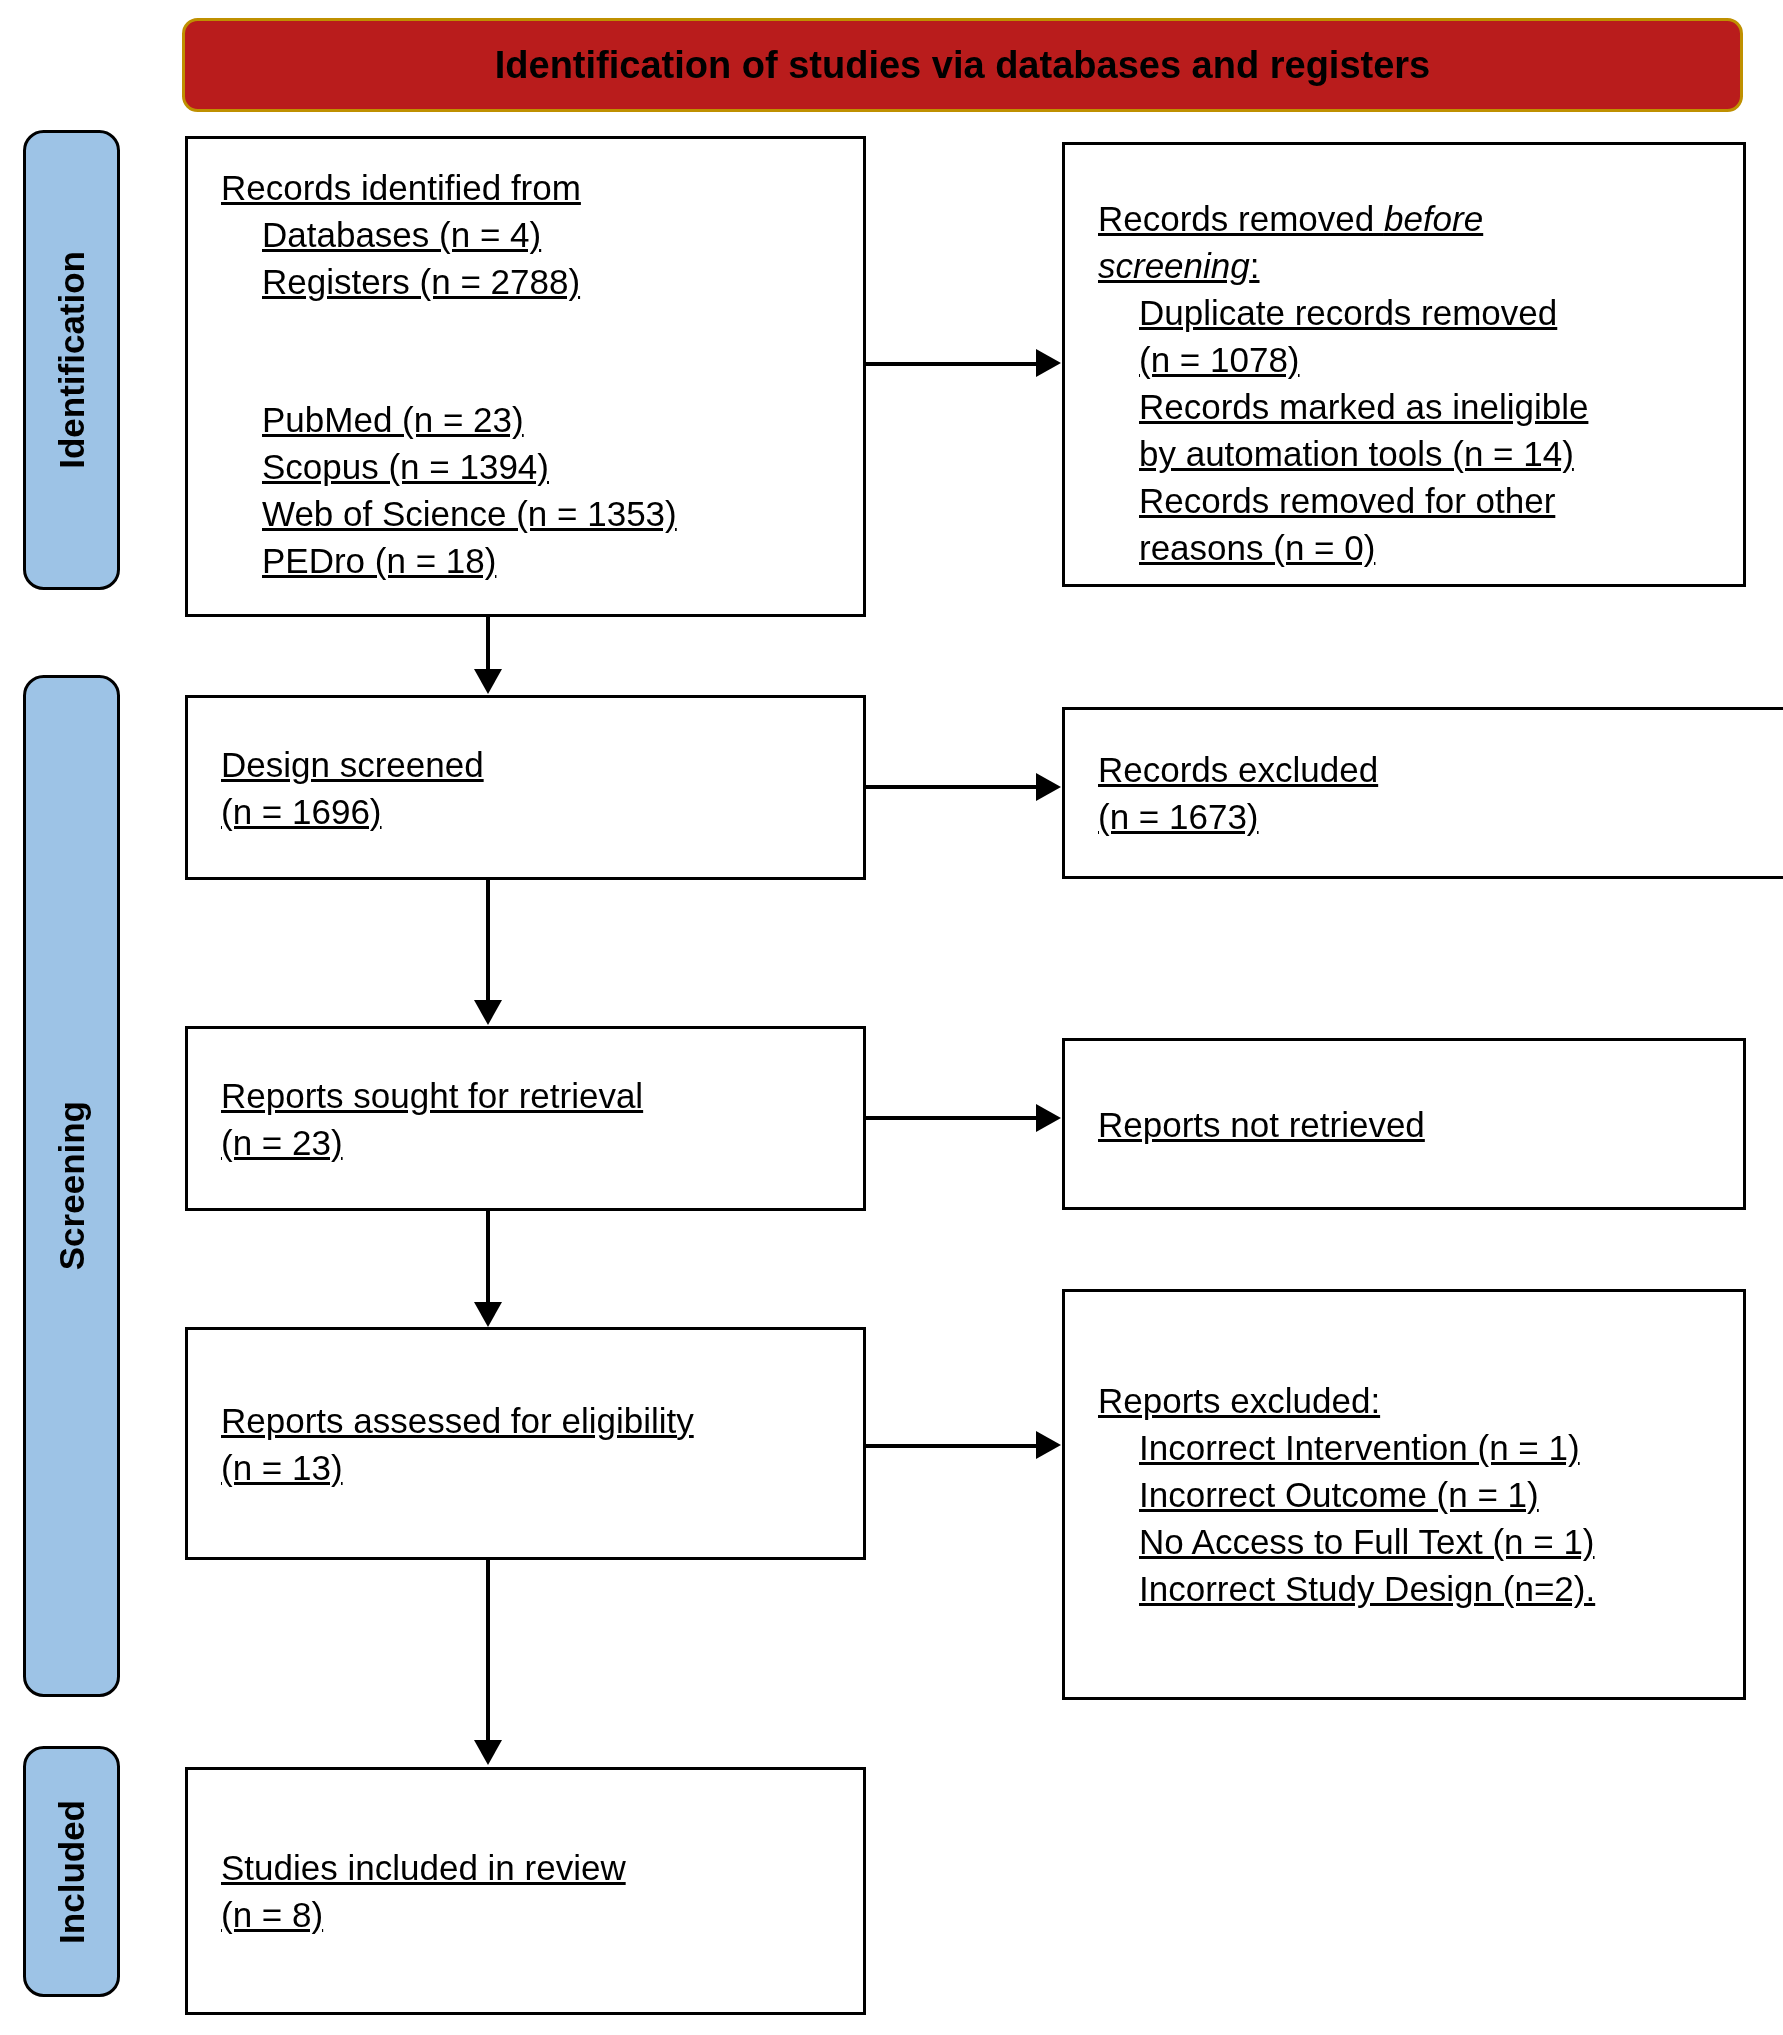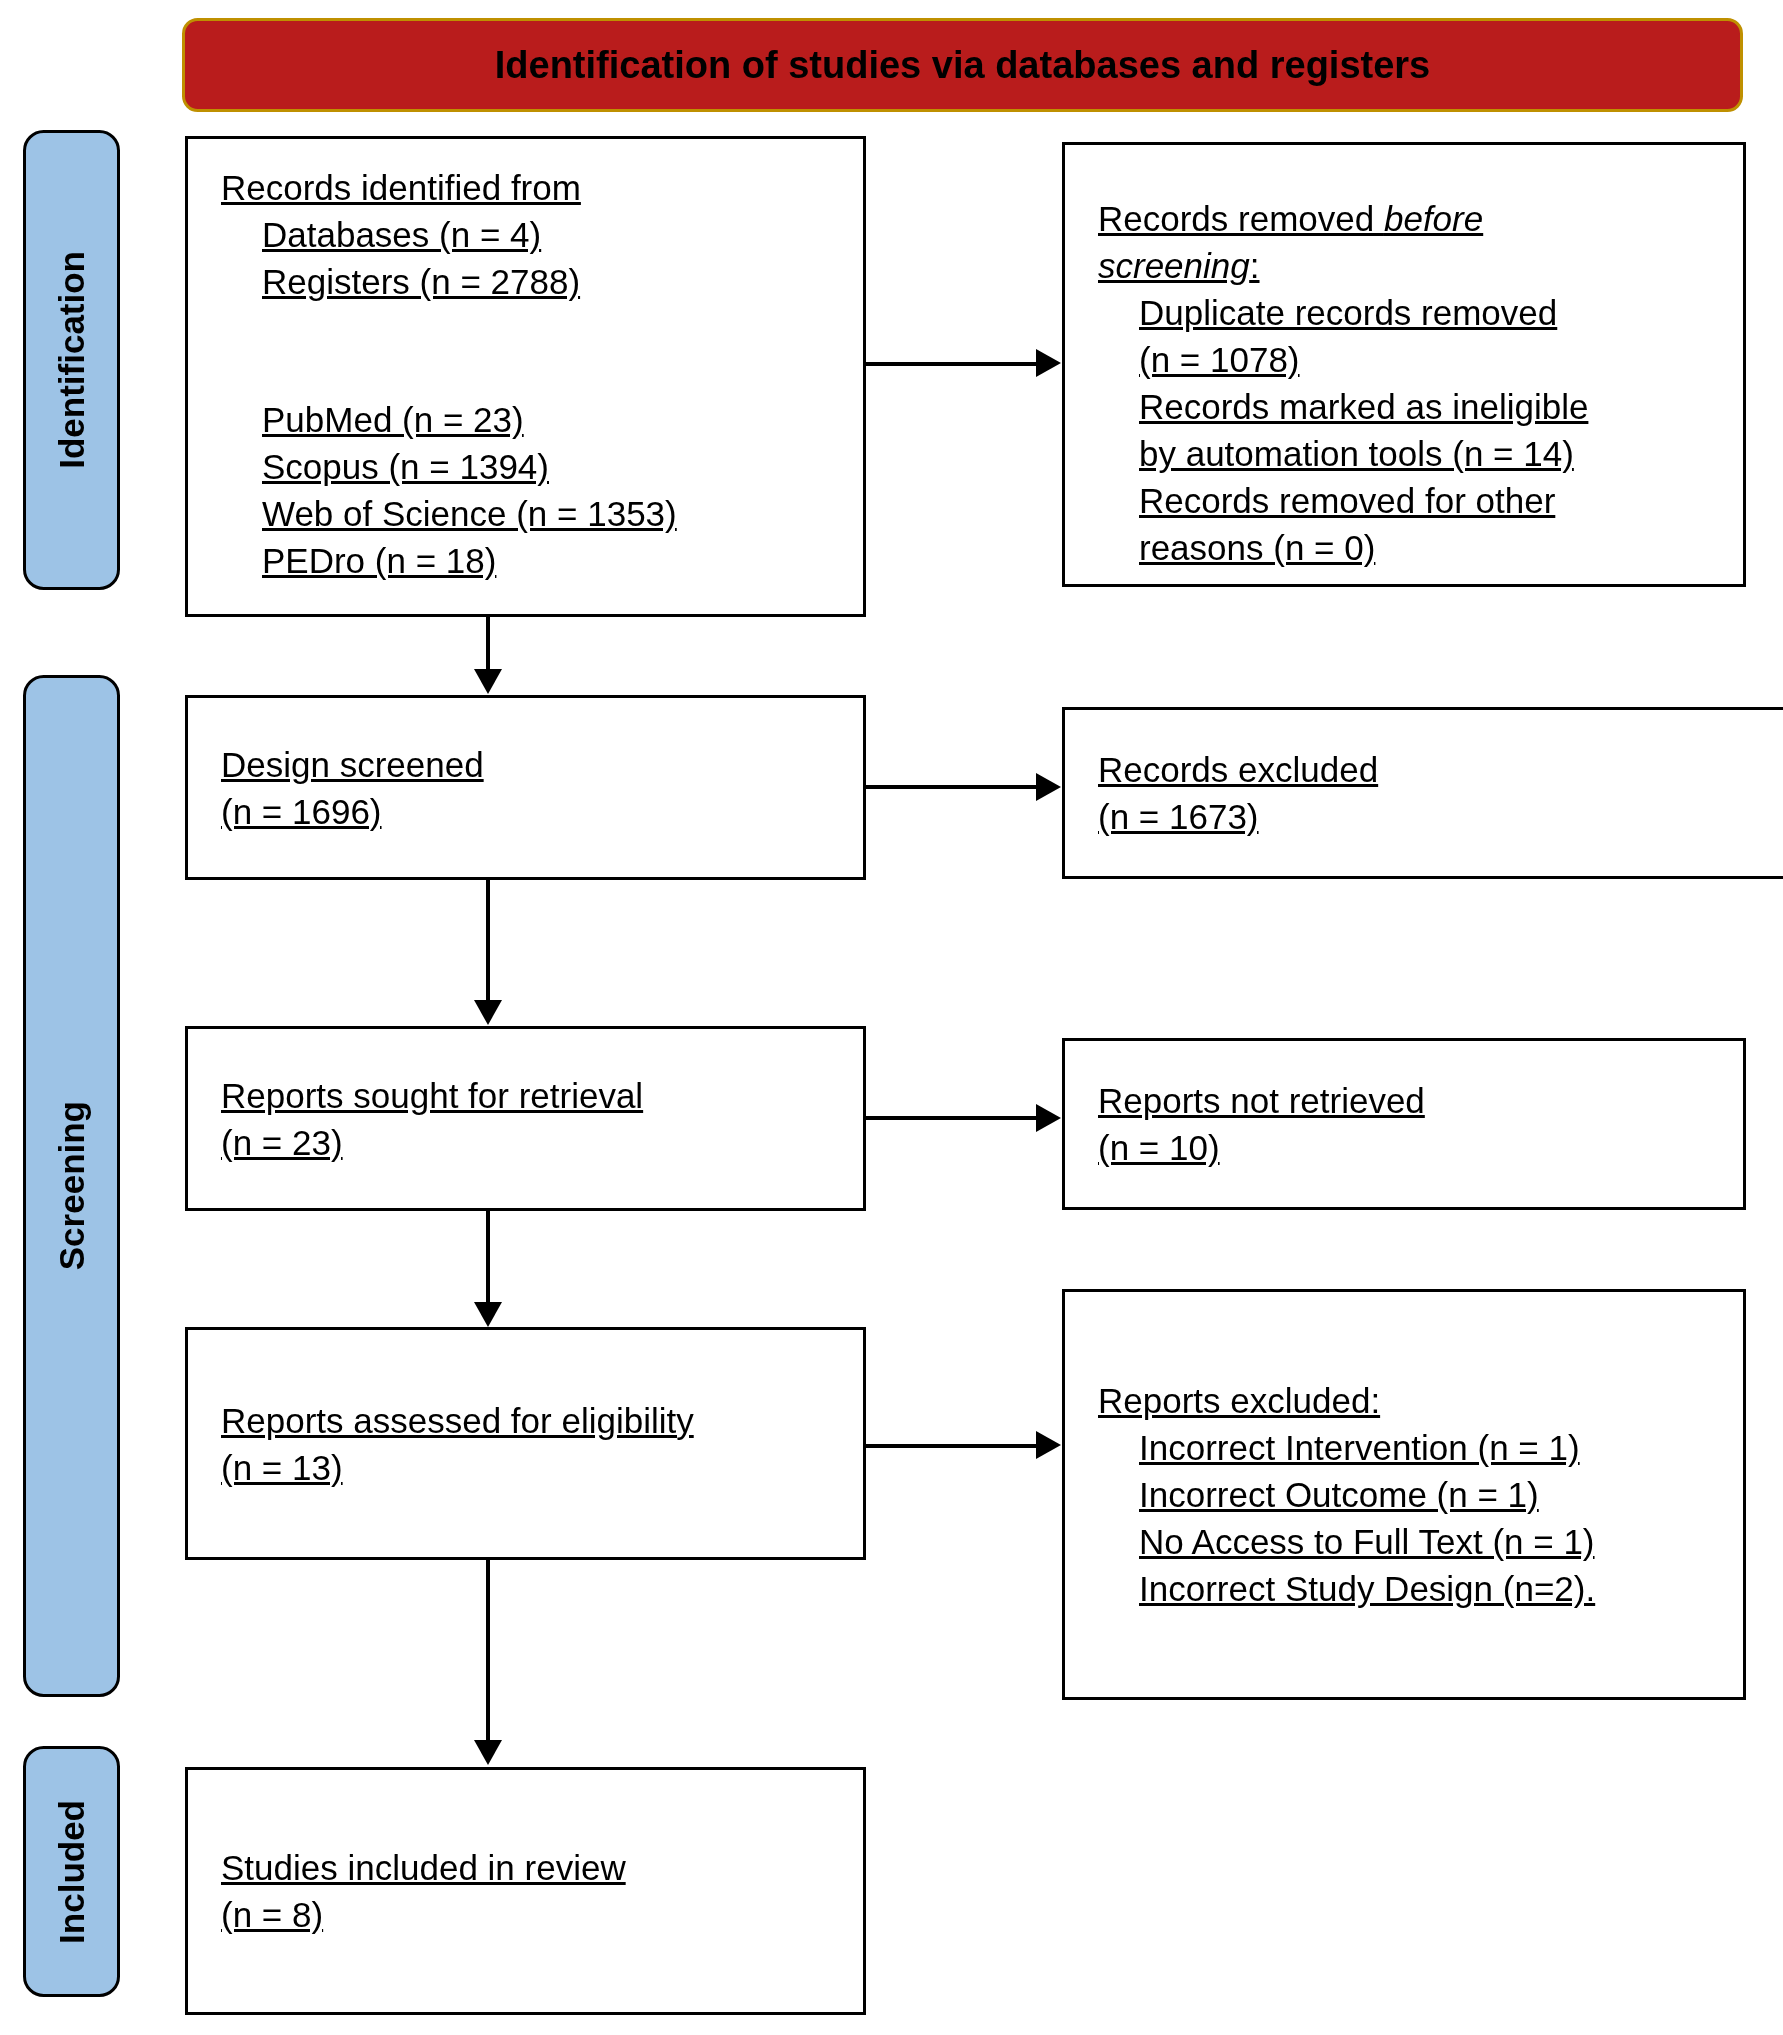--- a/index.html
+++ b/index.html
@@ -107,21 +107,20 @@
       <div class="line indent">reasons (n = 0)</div>
     </div>
 
   <div class="box" style="left:1062px; top:707px; width:800px; height:172px;">
       <div class="line">Records excluded</div>
       <div class="line">(n = 1673)</div>
     </div>
 
   <div class="box" style="left:1062px; top:1038px; width:684px; height:172px;">
       <div class="line">Reports not retrieved</div>
-      <div class="line">(n = 10)</div>
     </div>
 
   <div class="box" style="left:1062px; top:1289px; width:684px; height:411px;">
       <div class="line">Reports excluded:</div>
       <div class="line indent">Incorrect Intervention (n = 1)</div>
       <div class="line indent">Incorrect Outcome (n = 1)</div>
       <div class="line indent">No Access to Full Text (n = 1)</div>
       <div class="line indent">Incorrect Study Design (n=2).</div>
     </div>
 

